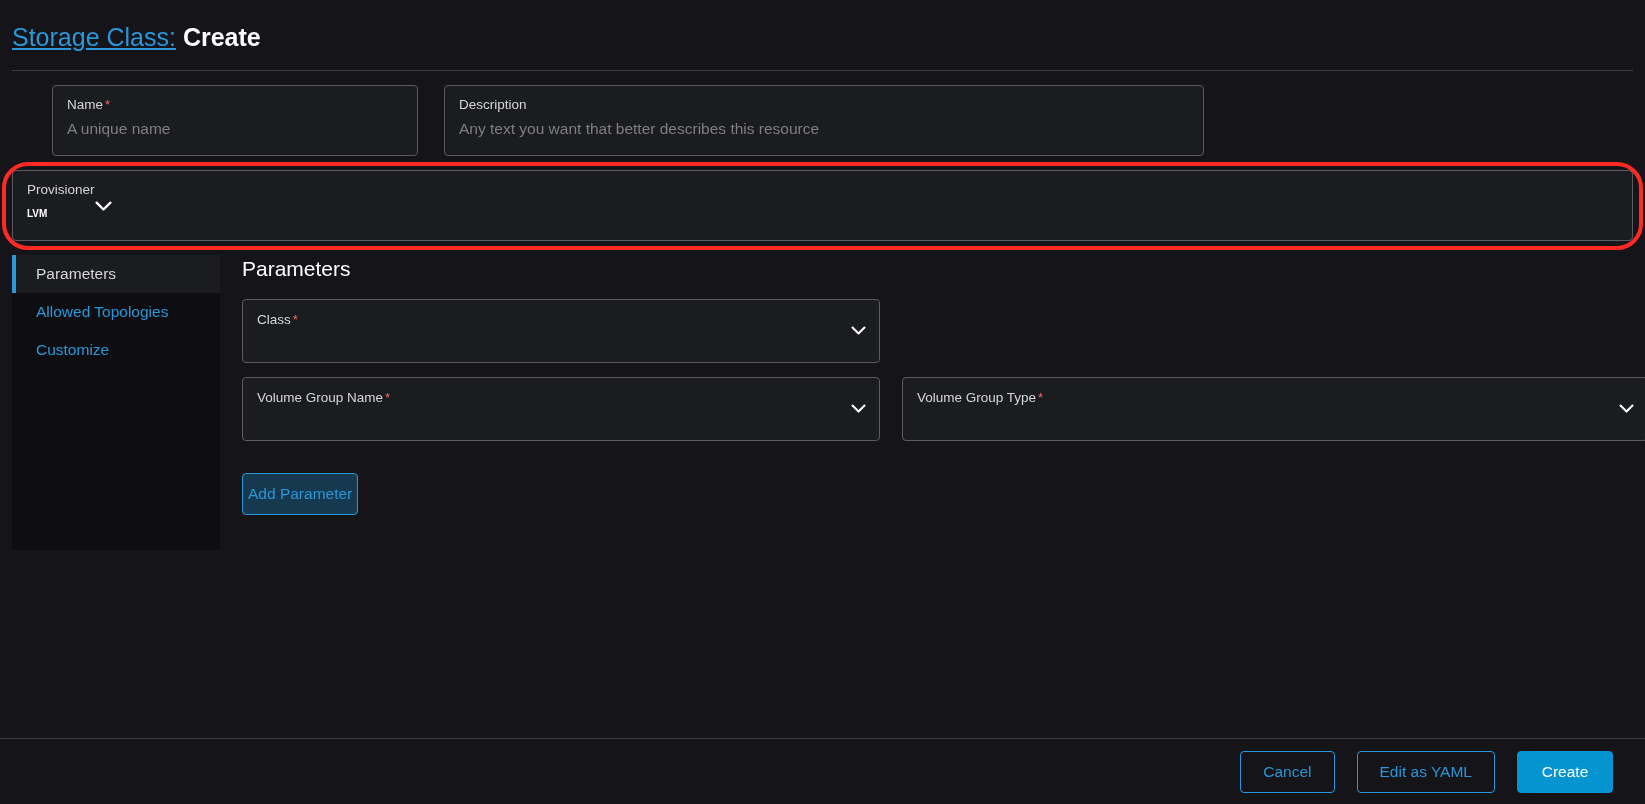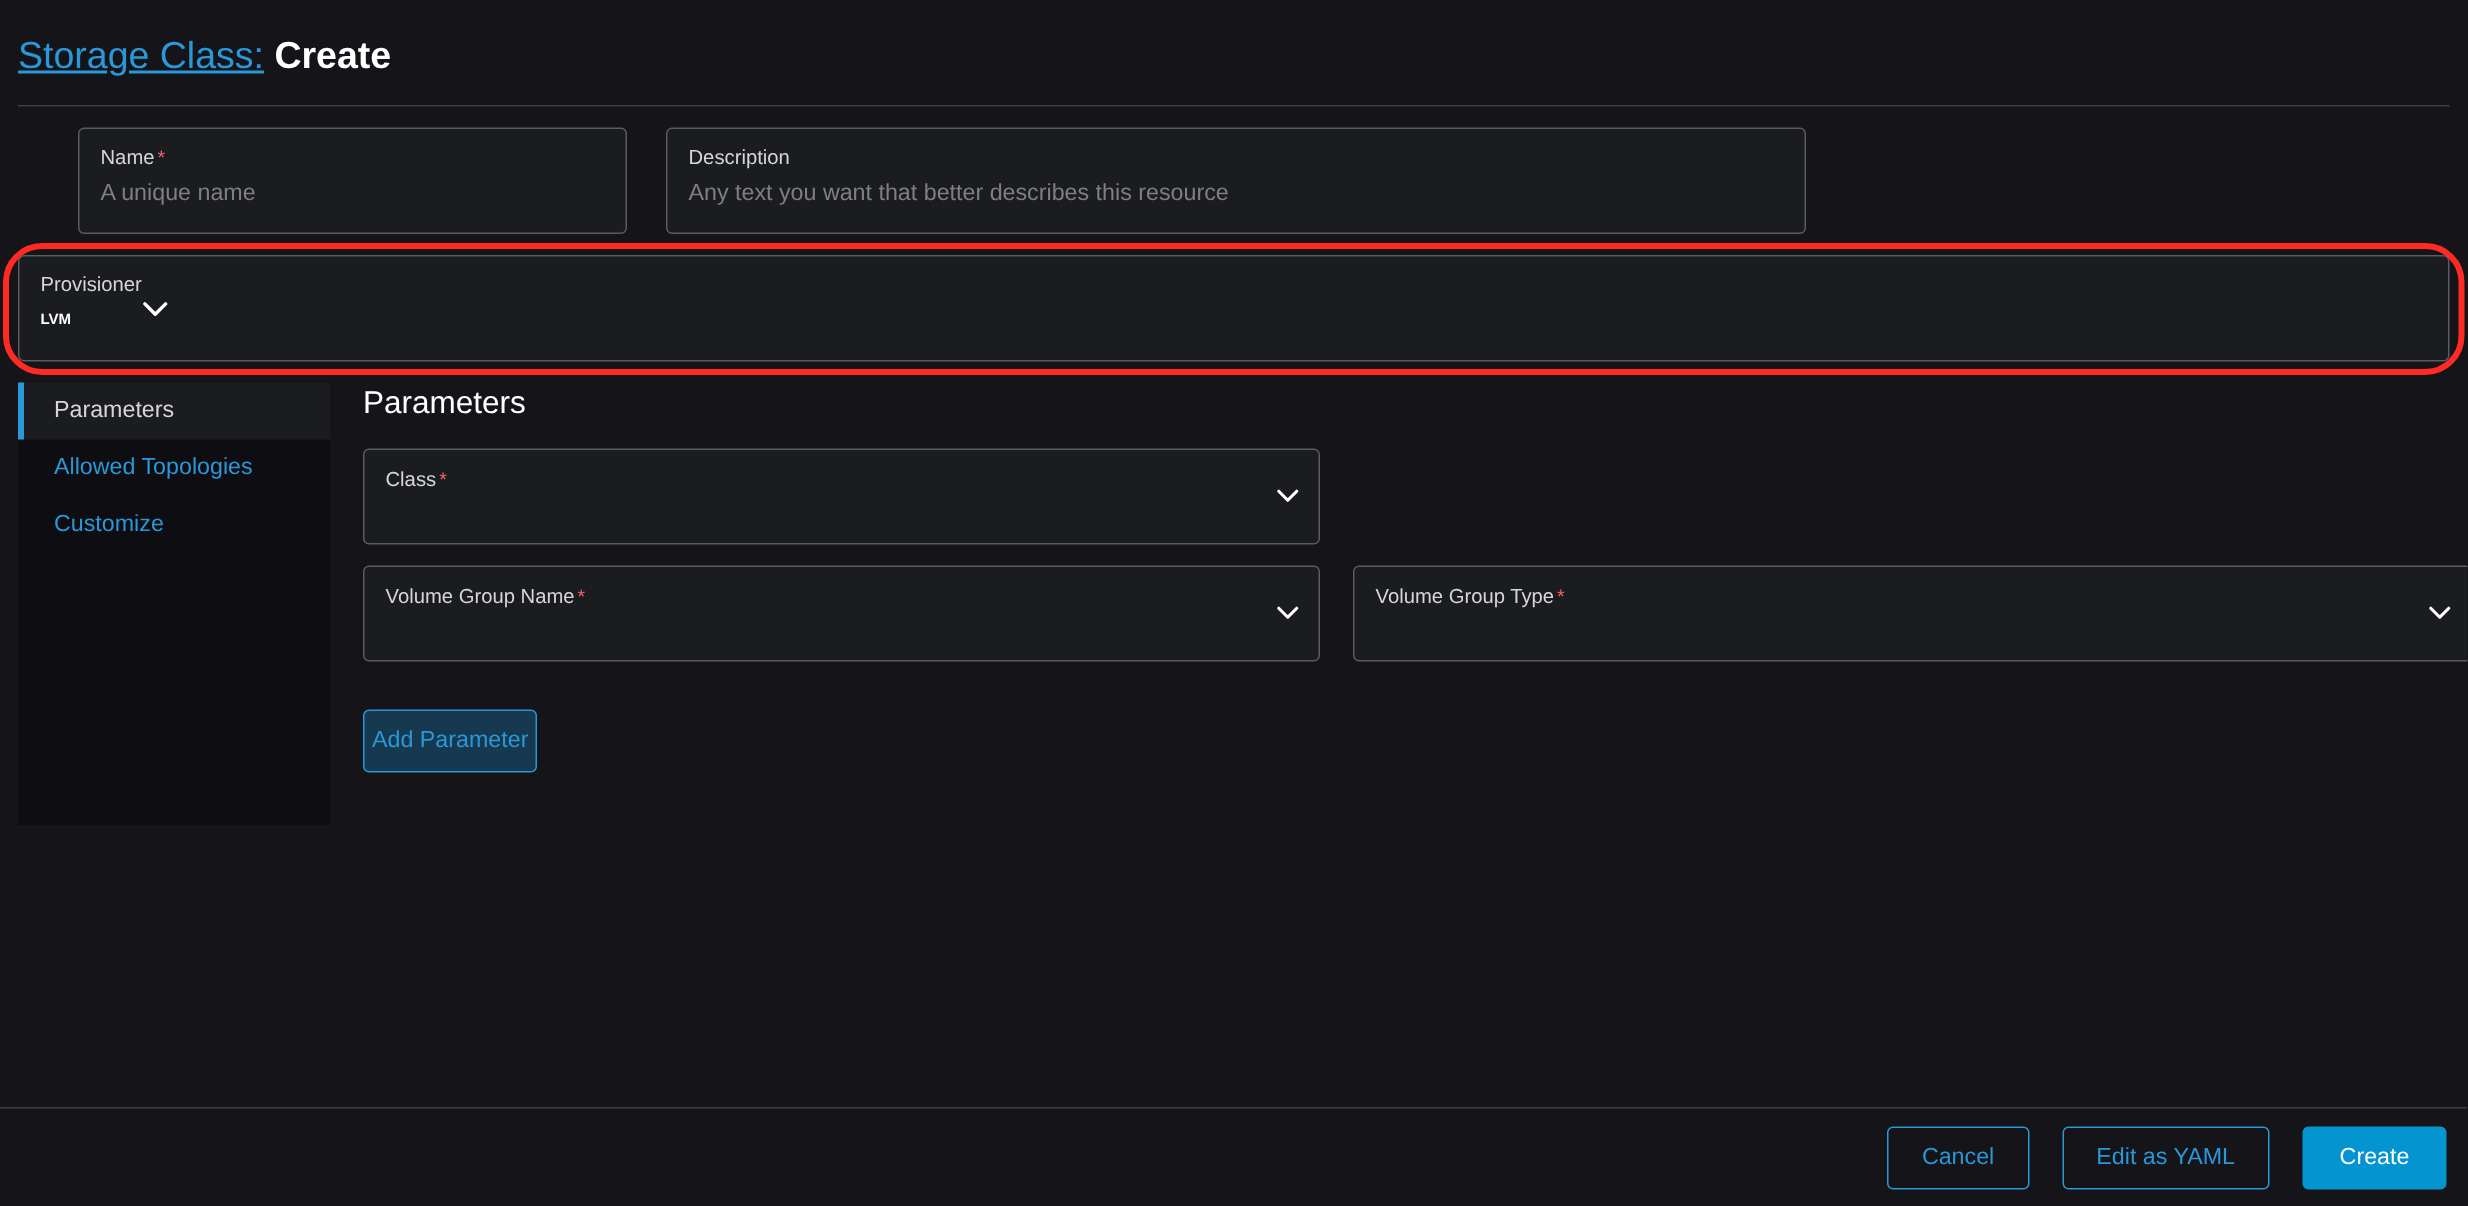--- a/index.html
+++ b/index.html
@@ -216,21 +216,21 @@
 
   
   .footer-spacer { flex: 1 1 auto; }
   .footer {
     border-top: 1px solid #3d3d42;
     height: 66px;
     display: flex;
     align-items: center;
     justify-content: flex-end;
     gap: 22px;
-    padding: 0 14px 0 0;
+    padding: 0 32px 0 0;
     flex: 0 0 auto;
   }
   .btn {
     height: 42px;
     min-width: 92px;
     padding: 0 22px;
     border-radius: 4px;
     font-size: 15.5px;
     font-family: "Liberation Sans", sans-serif;
     display: inline-flex;

